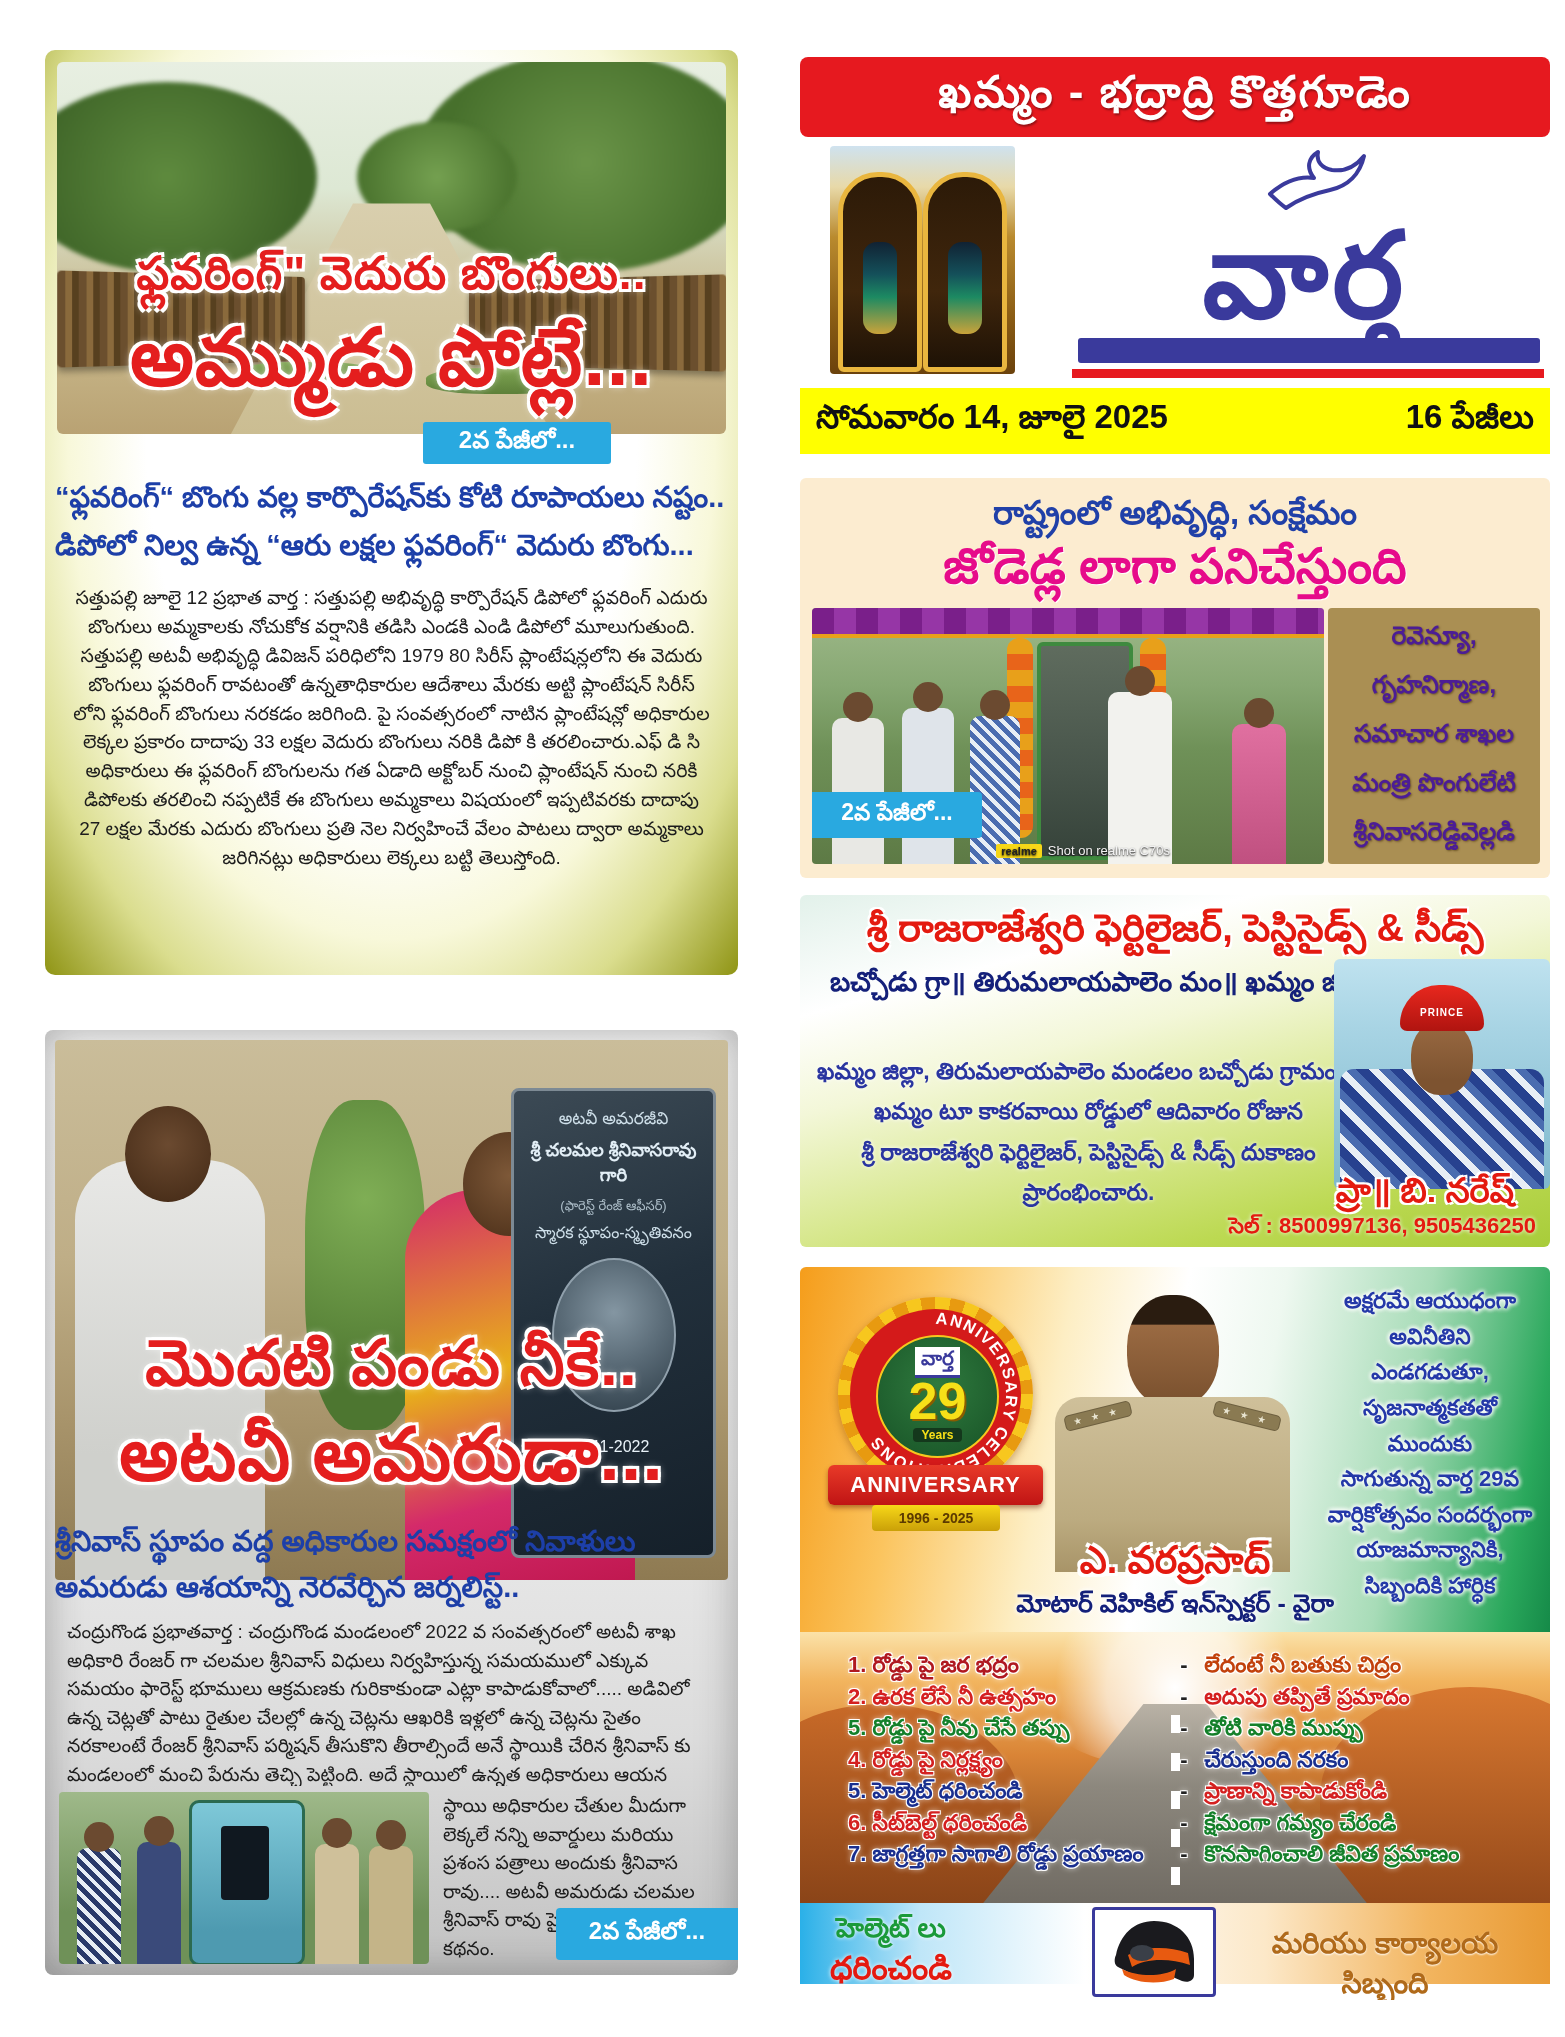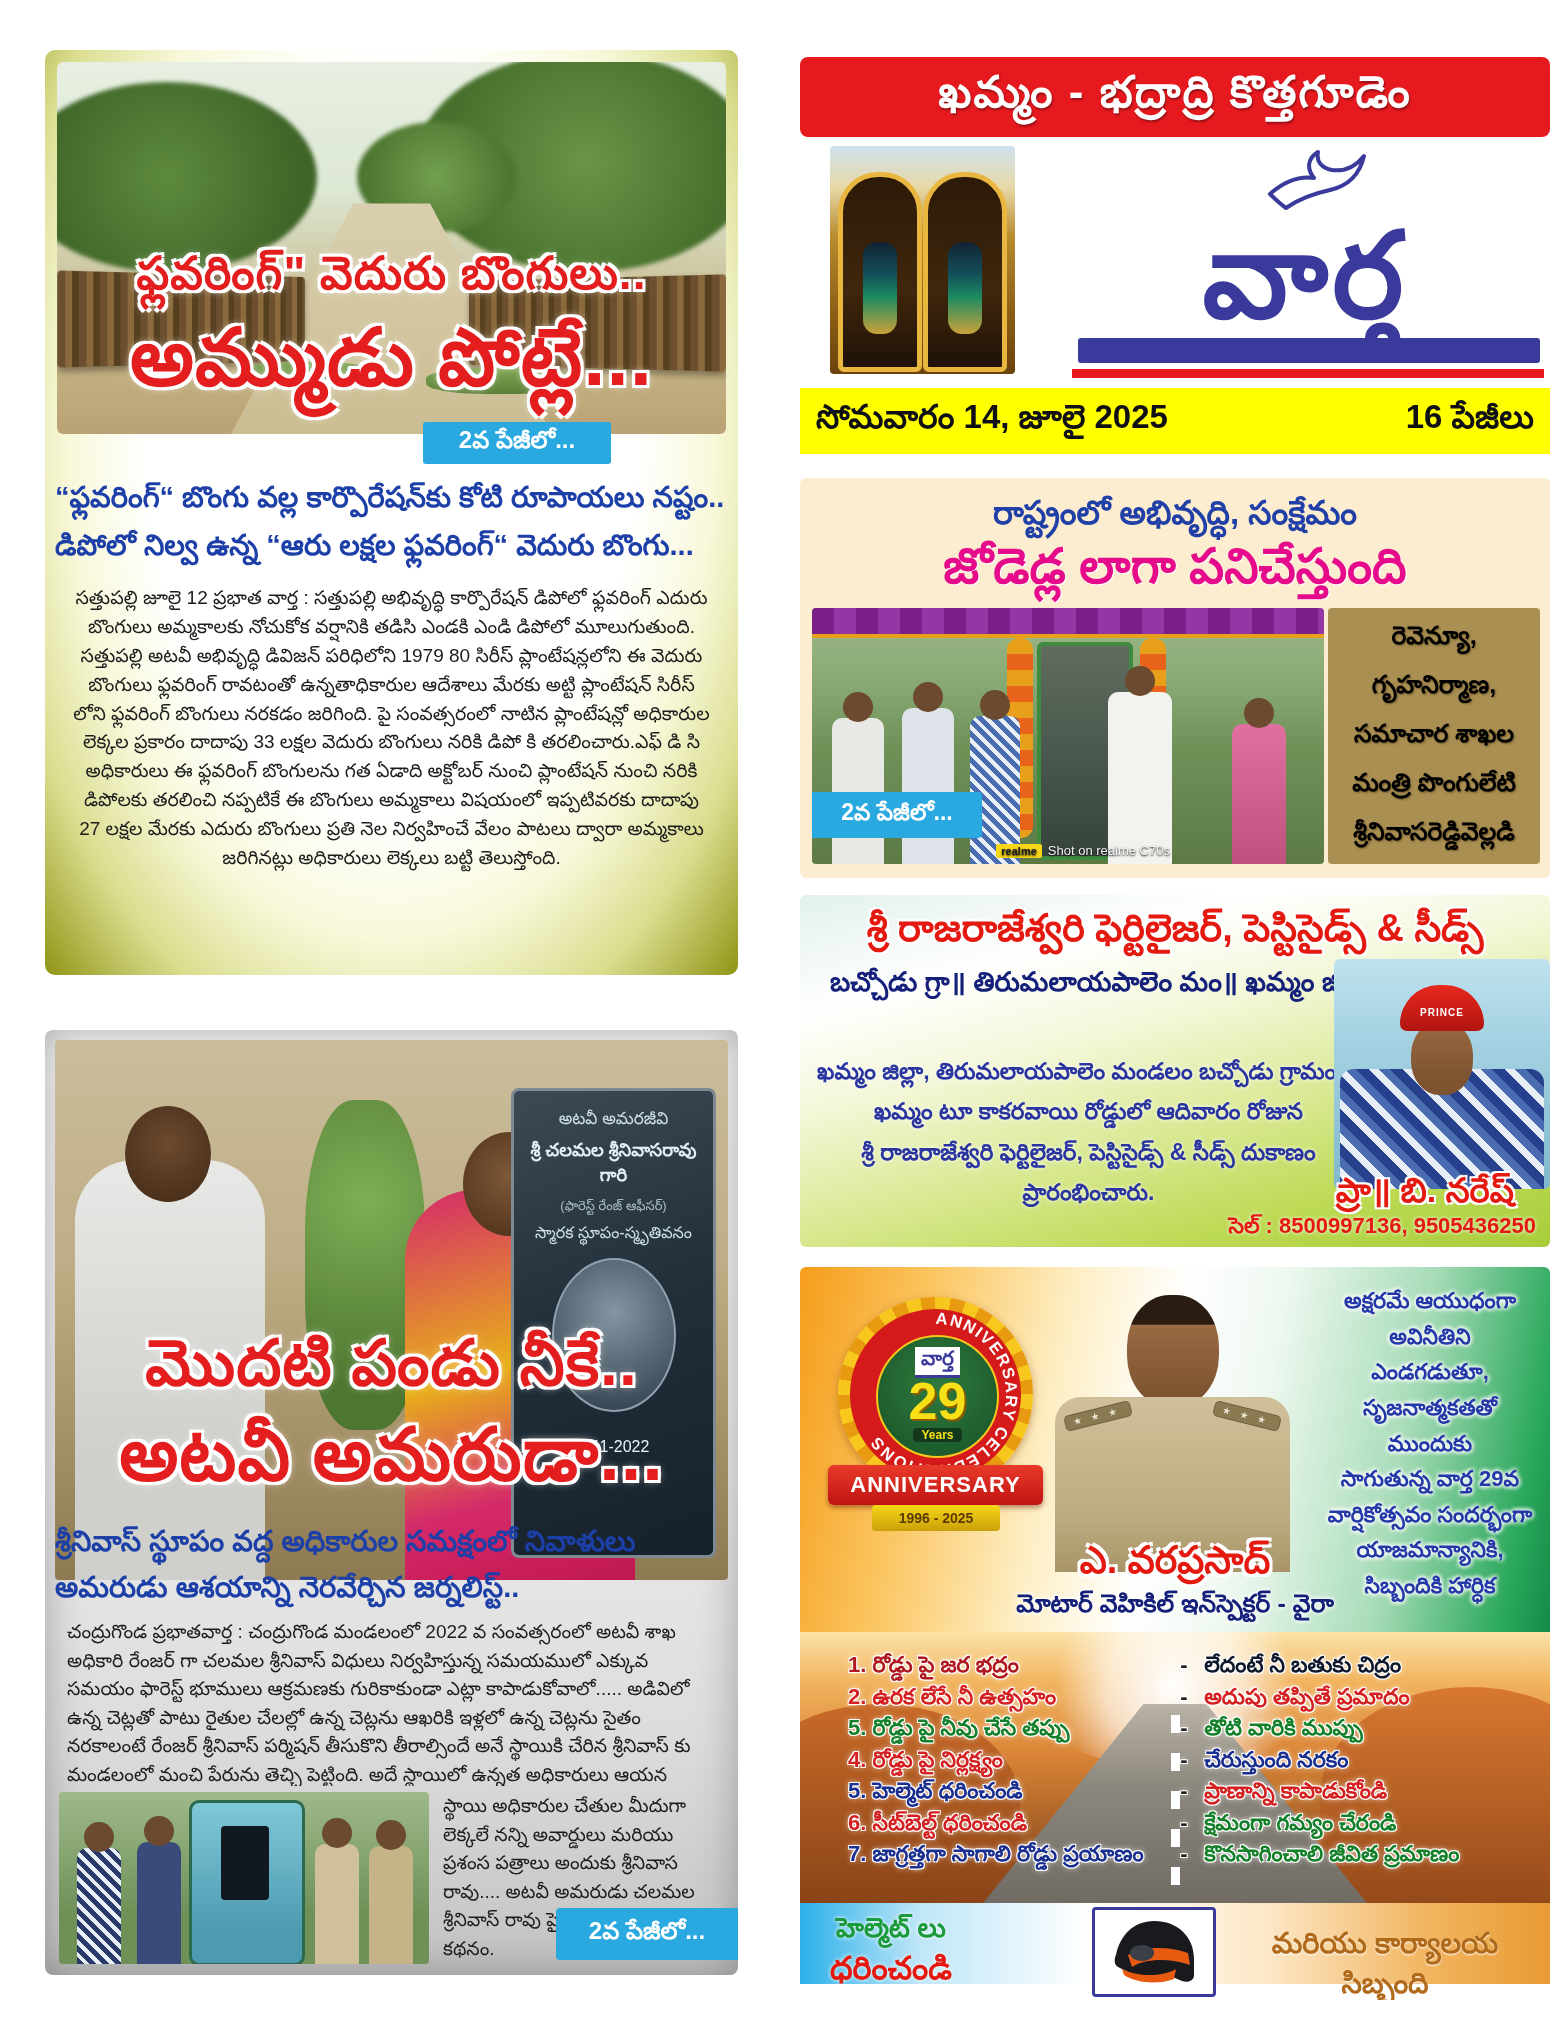--- a/index.html
+++ b/index.html
@@ -73,21 +73,21 @@
   .garland-row{position:absolute;left:0;right:0;top:0;height:26px;
     background:repeating-linear-gradient(90deg,#7a1f8a 0 22px,#9636a6 22px 44px);border-bottom:4px solid #e8a01a;}
   .pillar{position:absolute;left:44%;top:34px;width:88px;height:210px;border-radius:6px;
     background:linear-gradient(180deg,#5f6c5e,#47544a 60%,#36433a 100%);border:4px solid #3f8a3f;}
   .garland-v{position:absolute;top:30px;width:26px;height:200px;border-radius:12px;
     background:repeating-linear-gradient(180deg,#e8a01a 0 16px,#e8641a 16px 32px);}
   .person{position:absolute;border-radius:10px 10px 0 0;}
   .head{position:absolute;left:50%;transform:translateX(-50%);top:-26px;width:30px;height:30px;border-radius:50%;
     background:#6b4a30;}
   .t-side{position:absolute;right:10px;top:130px;width:212px;height:256px;background:#aa8f53;border-radius:4px;
-    color:#000000;font-weight:bold;font-size:25px;text-align:center;display:flex;flex-direction:column;
+    color:#4c1d95;font-weight:bold;font-size:25px;text-align:center;display:flex;flex-direction:column;
     justify-content:center;gap:14px;text-shadow:1px 1px 2px rgba(60,40,0,.5);}
   .watermark{position:absolute;bottom:6px;left:36%;color:#f2f2f2;font-size:13px;display:flex;gap:6px;align-items:center;
     text-shadow:0 1px 2px #000;}
   .wm-chip{background:#f7d718;color:#222;font-weight:bold;padding:1px 5px;border-radius:2px;font-size:11px;}
 
   
   .fert{left:800px;top:895px;width:750px;height:352px;border-radius:6px;overflow:hidden;
     background:linear-gradient(165deg,#e2f1ea 0%,#ffffff 22%,#f3f7d8 40%,#d8e890 62%,#bcd952 82%,#a8cc3a 100%);}
   .fert-title{position:absolute;top:12px;left:0;right:0;text-align:center;color:#e41a10;font-weight:bold;font-size:38px;
     text-shadow:-2px -2px 0 #fff,2px -2px 0 #fff,-2px 2px 0 #fff,2px 2px 0 #fff;}
@@ -376,21 +376,21 @@
       <div>సిబ్బందికి హార్ధిక</div>
     </div>
 
     <div class="ann-name">ఎ. వరప్రసాద్</div>
     <div class="ann-desig">మోటార్ వెహికిల్ ఇన్‌స్పెక్టర్ - వైరా</div>
 
     <div class="safety">
       <div class="safety-row">
         <span class="s-left" style="color: rgb(176, 24, 32);">1. రోడ్డు పై జర భద్రం</span>
         <span class="s-dash">-</span>
-        <span class="s-right" style="color: #0f172a;">లేదంటే నీ బతుకు చిద్రం</span>
+        <span class="s-right" style="color: #c2410c;">లేదంటే నీ బతుకు చిద్రం</span>
       </div>
       <div class="safety-row">
         <span class="s-left" style="color: rgb(212, 32, 32);">2. ఉరక లేసే నీ ఉత్సహం</span>
         <span class="s-dash">-</span>
         <span class="s-right" style="color: rgb(212, 32, 32);">అదుపు తప్పితే ప్రమాదం</span>
       </div>
       <div class="safety-row">
         <span class="s-left" style="color: rgb(20, 128, 42);">5. రోడ్డు పై నీవు చేసే తప్పు</span>
         <span class="s-dash">-</span>
         <span class="s-right" style="color: rgb(20, 128, 42);">తోటి వారికి ముప్పు</span>

